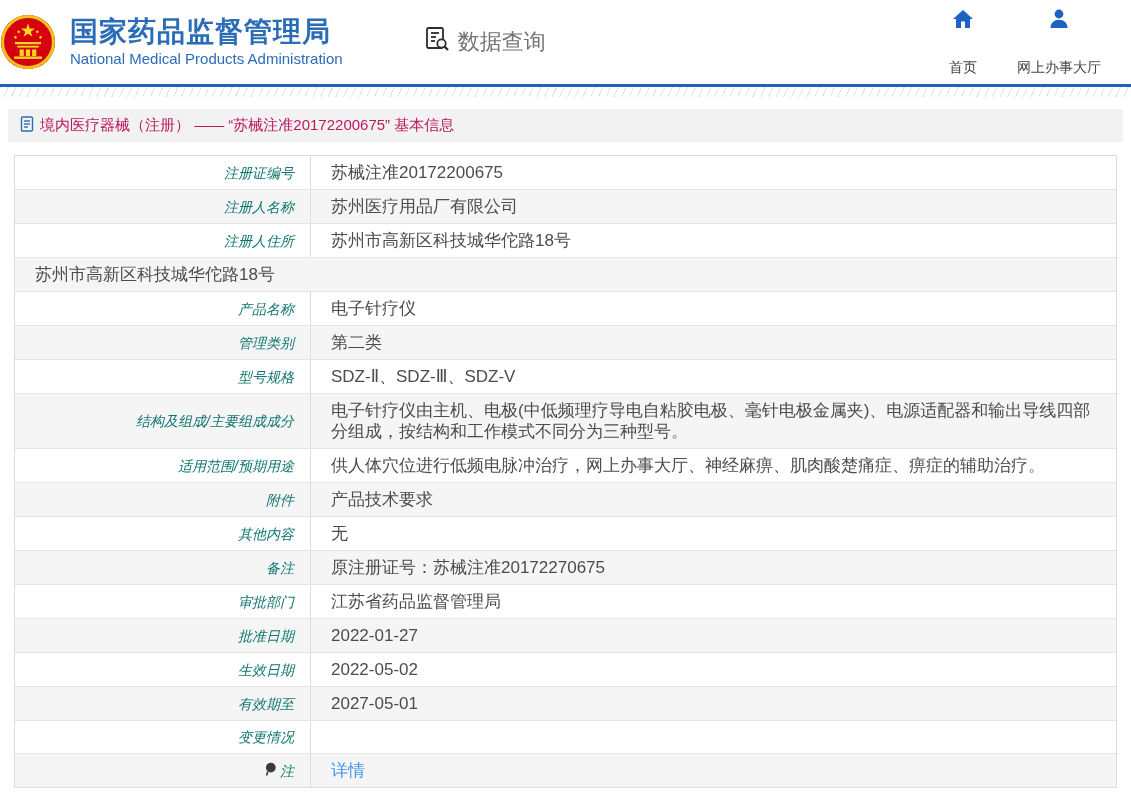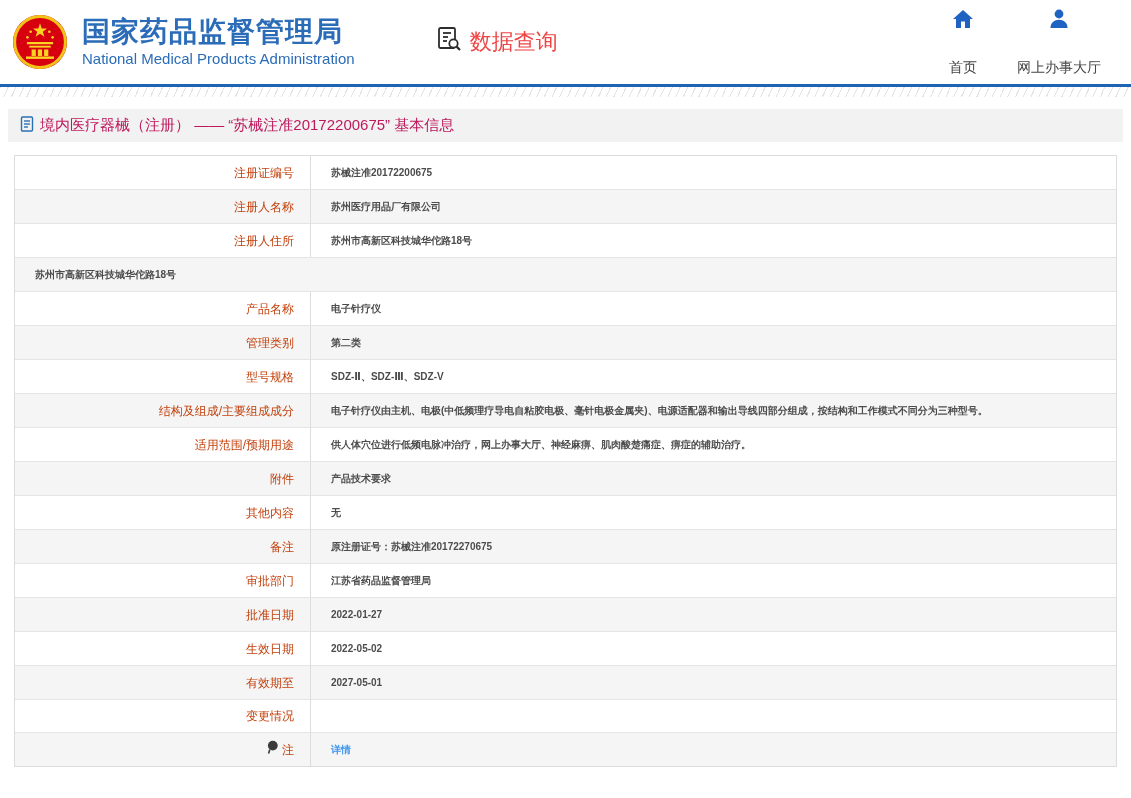--- a/index.html
+++ b/index.html
@@ -7,31 +7,31 @@
   body {
     width:1131px; height:798px;
     background:#ffffff;
     font-family:"Liberation Sans","DejaVu Sans",sans-serif;
     overflow:hidden;
   }
   
   .header {
     height:87px;
     display:flex; align-items:center;
-    padding-left:12px;
+    padding-left:0;
     border-bottom:3px solid #1e64b4;
     background:#fff;
   }
   .emblem { width:56px; height:56px; flex:0 0 56px; }
   .agency { margin-left:14px; }
   .agency-cn { color:#2b6cb8; font-size:28px; font-weight:bold; letter-spacing:1px; line-height:30px; }
   .agency-en { color:#2b6cb8; font-size:15px; margin-top:3px; }
   .section {
     margin-left:80px; display:flex; align-items:center;
-    color:#ef4444; font-size:22px; cursor:pointer;
+    color:#737373; font-size:22px; cursor:pointer;
   }
   .section svg { margin-right:7px; }
   .nav { margin-left:auto; margin-right:30px; display:flex; gap:40px; }
   .nav-item { display:flex; flex-direction:column; align-items:center; cursor:pointer; }
   .nav-label { font-size:14px; color:#444; margin-top:24px; white-space:nowrap; }
   
   .stripes {
     height:10px;
     background:repeating-linear-gradient(115deg,#e3e3e3 0px,#e3e3e3 1px,#ffffff 1px,#ffffff 7px);
   }
@@ -52,28 +52,28 @@
   }
   .trow { display:flex; border-bottom:1px solid #e4e4e4; background:#ffffff; }
   .trow:last-child { border-bottom:none; }
   .trow:nth-child(even) { background:#f5f5f5; }
   .tlabel {
     flex:0 0 296px; width:296px;
     display:flex; align-items:center; justify-content:flex-end;
     text-align:right;
     padding:6px 16px 6px 8px;
     border-right:1px solid #dcdcdc;
-    color:#c2410c; font-size:12px; line-height:20px;
+    color:#0f766e; font-size:14px; line-height:20px;font-style:italic;
   }
   .tlabel .pin { margin-right:3px; position:relative; top:1px; }
   .tvalue {
     flex:1 1 auto;
     display:flex; align-items:center;
     padding:6px 22px 6px 20px;
-    color:#4c4c4c; font-size:10px; line-height:21px;font-weight:bold;
+    color:#4c4c4c; font-size:17px; line-height:21px;
   }
   .detail-link { color:#3e96ee; text-decoration:none; cursor:pointer; }
 </style>
 </head>
 <body>
 
 <div class="header">
   <span class="emblem">
     <svg width="56" height="56" viewBox="0 0 60 60">
       <circle cx="30" cy="30" r="29" fill="#d7000f"></circle>

